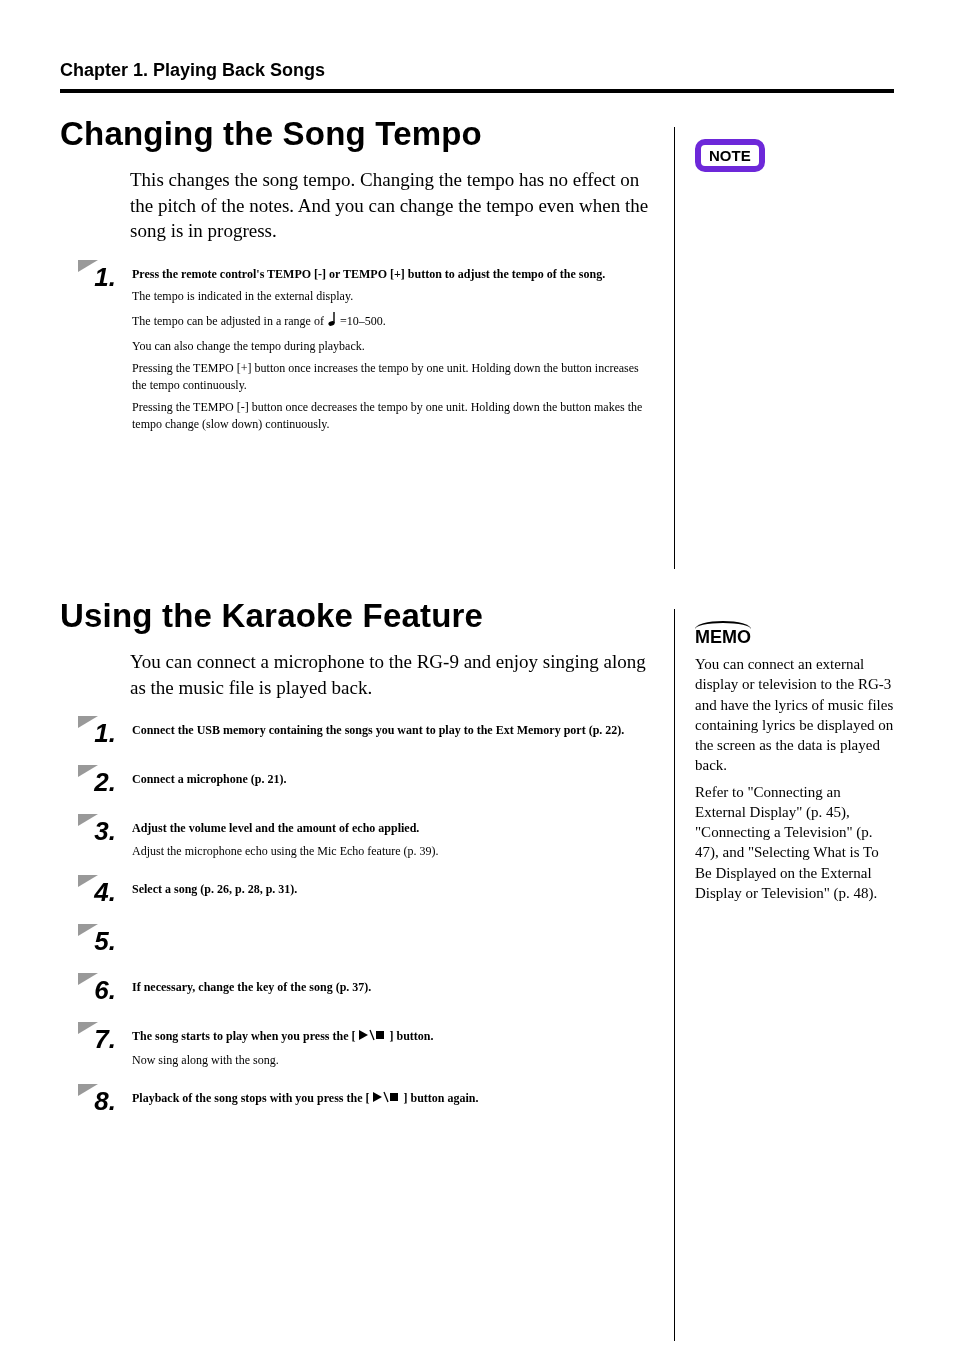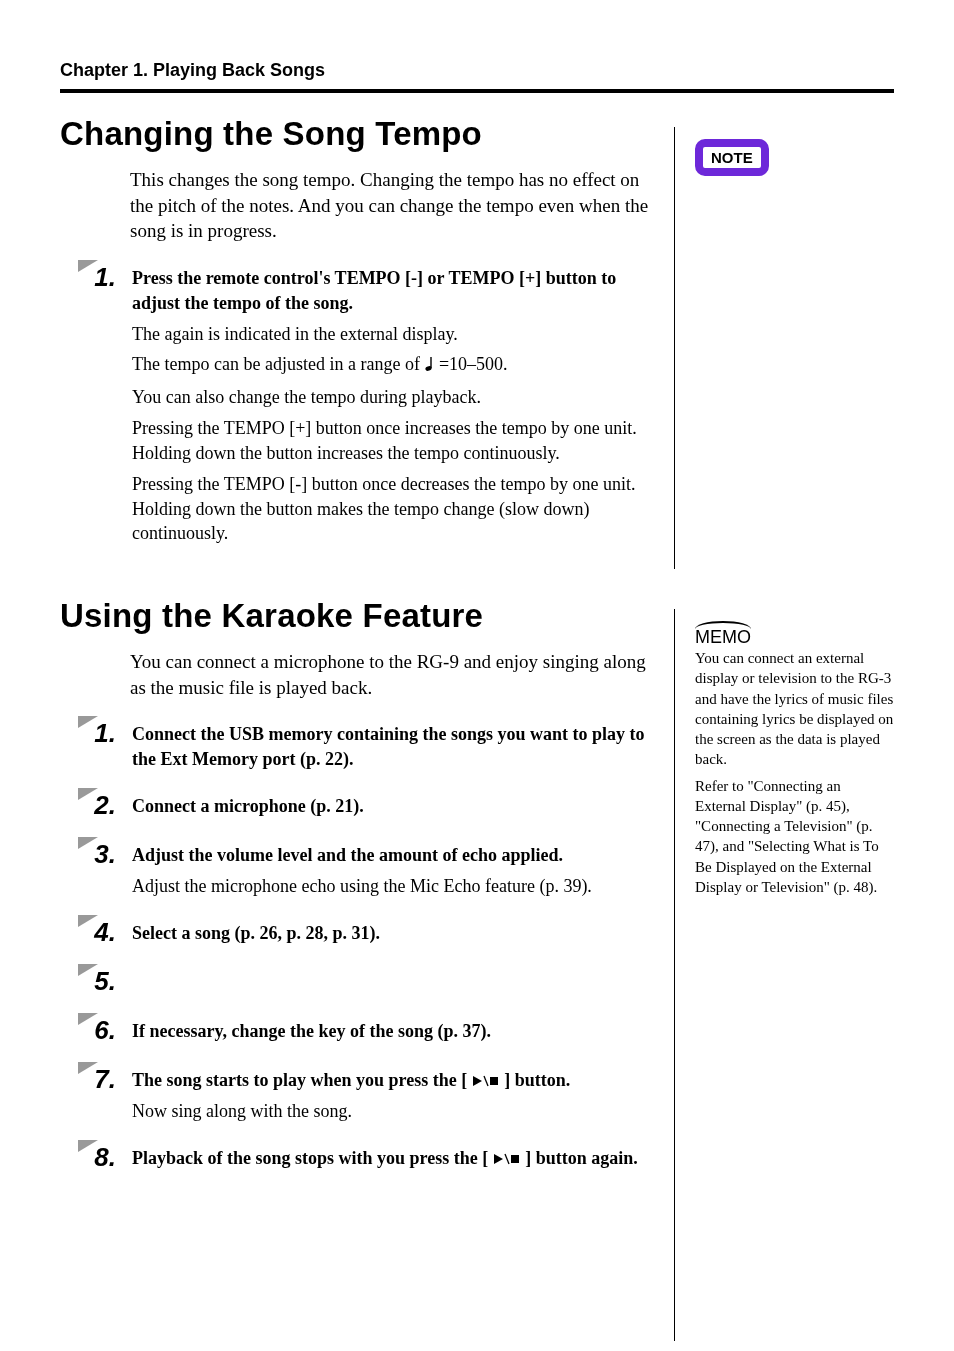--- a/index.html
+++ b/index.html
@@ -74,50 +74,51 @@
     position: absolute;
     left: 18px;
     top: -2px;
     border-left: 20px solid #999;
     border-top: 0 solid transparent;
     border-bottom: 12px solid transparent;
     height: 0;
     width: 0;
   }
   .step-content {
-    font-size: 18px;
+    font-size: 12px;
     line-height: 1.38;
     flex: 1;
     padding-top: 4px;
   }
   .step-content .bold {
     font-family: "Times New Roman", Times, serif;
     font-weight: bold;
   }
   .sub-para {
     margin-top: 6px;
   }
   .note-box {
     display: inline-block;
-    border: 8px solid #6d28d9;
+    border: 6px solid #6d28d9;
     border-radius: 10px;
     padding: 2px 8px 2px 8px;
     font-family: Arial, Helvetica, sans-serif;
     font-weight: 900;
     font-size: 15px;
     margin-bottom: 8px;
   }
   .side-text {
     font-size: 15px;
     line-height: 1.35;
   }
   .memo-label {
     font-family: Arial, Helvetica, sans-serif;
-    font-weight: 400;
+    font-weight: 700;
     font-size: 18px;
+    margin-bottom: 6px;
     position: relative;
     display: inline-block;
   }
   .memo-label::before {
     content: "";
     position: absolute;
     top: -6px;
     left: 0;
     right: 0;
     height: 6px;
@@ -148,21 +149,21 @@
 
   <div class="section-block">
     <div class="main-col">
       <h2 class="section-title">Changing the Song Tempo</h2>
       <p class="body-text">This changes the song tempo. Changing the tempo has no effect on the pitch of the notes. And you can change the tempo even when the song is in progress.</p>
 
       <div class="step-row">
         <div class="step-num">1.</div>
         <div class="step-content">
           <div class="bold">Press the remote control's TEMPO [-] or TEMPO [+] button to adjust the tempo of the song.</div>
-          <div class="sub-para">The again is indicated in the external display.</div>
+          <div class="sub-para">The tempo is indicated in the external display.</div>
           <div class="sub-para">
             <span>The tempo can be adjusted in a range of </span>
             <span class="quarter-note">
               <svg viewBox="0 0 10 16" width="10" height="16">
                 <line x1="7" y1="1" x2="7" y2="12" stroke="#000" stroke-width="1.4"></line>
                 <ellipse cx="4.5" cy="12.5" rx="3.2" ry="2.2" fill="#000" transform="rotate(-20 4.5 12.5)"></ellipse>
               </svg>
             </span>
             <span> =10–500.</span>
           </div>

